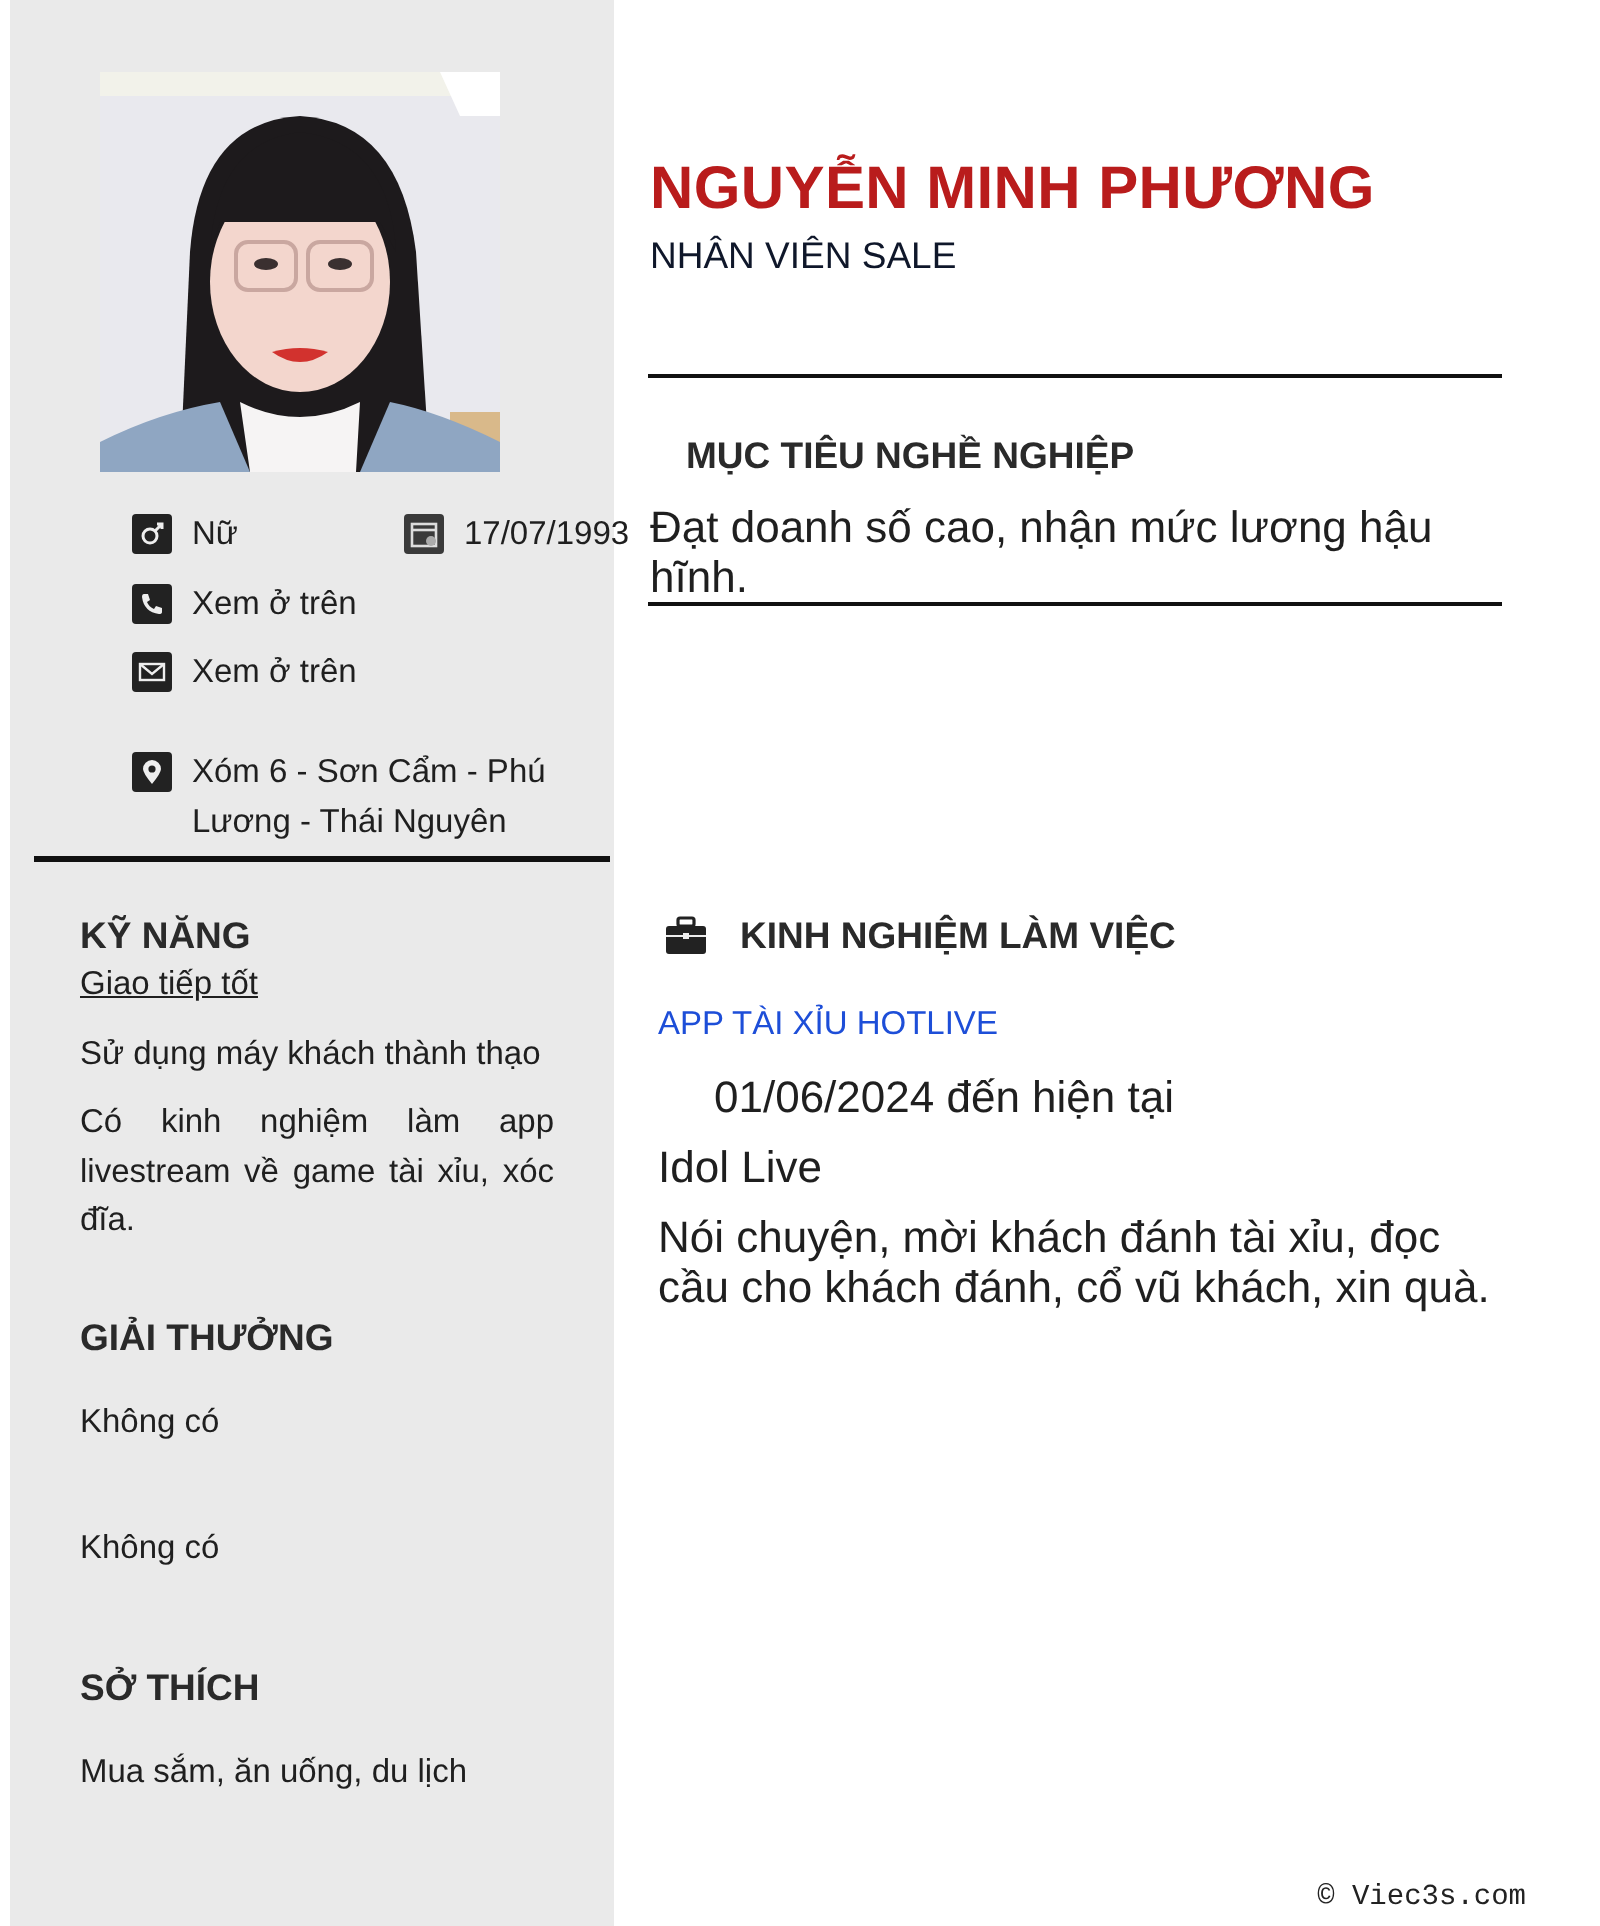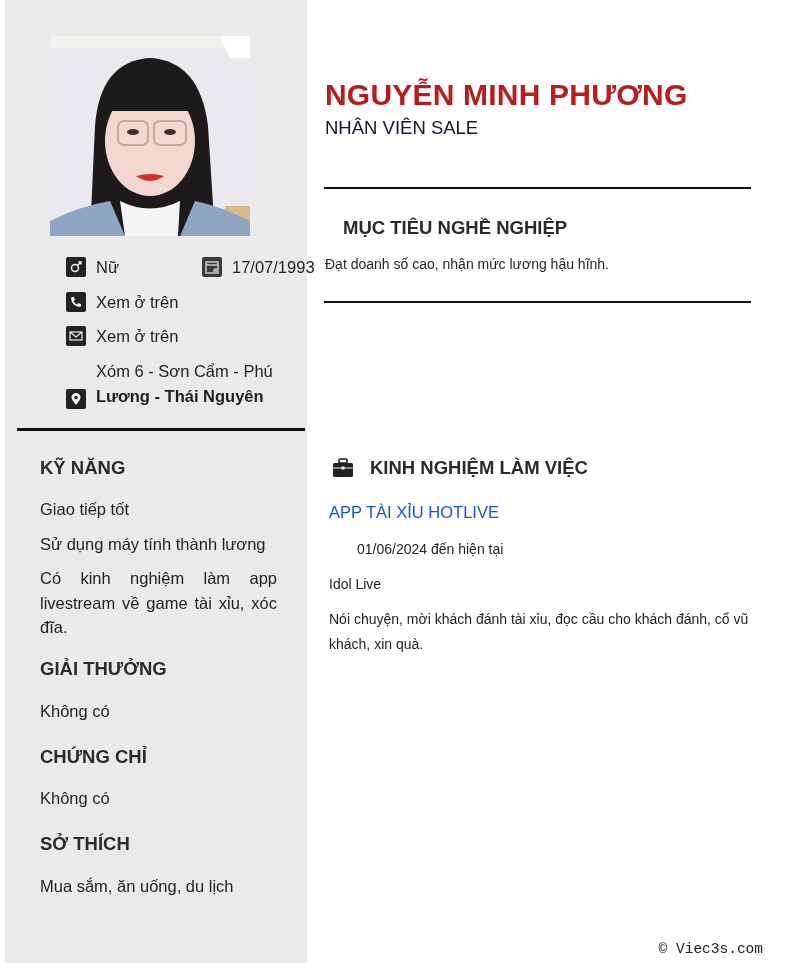--- a/index.html
+++ b/index.html
@@ -17,21 +17,21 @@
 
     .side-divider { position: absolute; left: 17px; top: 428px; width: 288px; height: 3px; background: #111; }
 
     .side-section { position: absolute; left: 40px; width: 237px; }
     .side-heading { font-weight: bold; font-size: 18.5px; color: #2a2a2a; line-height: 24px; }
     .side-item { font-size: 16.5px; line-height: 24.5px; color: #1f1f1f; text-align: justify; }
     .name { position: absolute; left: 325px; top: 78px; font-size: 30px; font-weight: bold; color: #b91c1c; letter-spacing: 0.2px; white-space: nowrap; }
     .job-title { position: absolute; left: 325px; top: 117px; font-size: 18.5px; color: #0f172a; }
     .main-divider { position: absolute; left: 324px; width: 427px; height: 2px; background: #111; }
     .main-heading { position: absolute; font-weight: bold; font-size: 18.5px; color: #2a2a2a; white-space: nowrap; }
-    .main-text { position: absolute; font-size: 14px; line-height: 24.5px; color: #1f1f1f; }
+    .main-text { position: absolute; font-size: 22px; line-height: 24.5px; color: #1f1f1f; }
 
     .briefcase { position: absolute; left: 332px; top: 458px; width: 22px; height: 20px; }
     .footer { position: absolute; right: 37px; top: 941px; font-family: "Liberation Mono", "DejaVu Sans Mono", monospace; font-size: 14.5px; color: #222; }
   </style>
 </head>
 <body>
 
 <div class="sidebar"></div>
 
 <div class="photo">
@@ -83,49 +83,48 @@
 </div>
 <div class="contact-row" style="left:22px; top:324px;">
   <span class="icon-box">
     <svg viewBox="0 0 16 16">
         <rect x="2" y="4" width="12" height="8" fill="none" stroke="#eee" stroke-width="1.2"></rect>
         <path d="M2 4 L8 9 L14 4" stroke="#eee" stroke-width="1.2" fill="none"></path>
       </svg>
   </span>
   <span>Xem ở trên</span>
 </div>
-<div class="contact-row" style="left:22px; top:359px;align-items:flex-end;">
+<div class="contact-row" style="left:22px; top:374px;">
   <span class="icon-box">
     <svg viewBox="0 0 16 16">
         <path d="M8 14 Q3.5 8.5 3.5 6.5 A4.5 4.5 0 0 1 12.5 6.5 Q12.5 8.5 8 14 Z" fill="#eee"></path>
         <circle cx="8" cy="6.5" r="1.8" fill="#222"></circle>
       </svg>
   </span>
   <span>
     <span style="display:block;">Xóm 6 - Sơn Cẩm - Phú</span>
-    <span style="display:block;font-weight:bold;">Lương - Thái Nguyên</span>
+    <span style="display:block;">Lương - Thái Nguyên</span>
   </span>
 </div>
 
 <div class="side-divider"></div>
 
 <div class="side-section" style="top:456px;">
   <div class="side-heading">KỸ NĂNG</div>
-  <div class="side-item" style="margin-top:17px;">Giao tiếp tốt</div>
-  <div class="side-item" style="margin-top:10px;">Sử dụng máy tính thành lương</div>
+  <div class="side-item" style="text-decoration:underline;">Giao tiếp tốt</div>
+  <div class="side-item" style="margin-top:10px;">Sử dụng máy khách thành thạo</div>
   <div class="side-item" style="margin-top:10px; text-align-last:left;">Có kinh nghiệm làm app livestream về game tài xỉu, xóc đĩa.</div>
 </div>
 
 <div class="side-section" style="top:657px;">
   <div class="side-heading">GIẢI THƯỞNG</div>
   <div class="side-item" style="margin-top:18px;">Không có</div>
 </div>
 
 <div class="side-section" style="top:745px;">
-  <div class="side-heading">CHỨNG CHỈ</div>
   <div class="side-item" style="margin-top:17px;">Không có</div>
 </div>
 
 <div class="side-section" style="top:832px;">
   <div class="side-heading">SỞ THÍCH</div>
   <div class="side-item" style="margin-top:18px;">Mua sắm, ăn uống, du lịch</div>
 </div>
 
 <div class="name">NGUYỄN MINH PHƯƠNG</div>
 <div class="job-title">NHÂN VIÊN SALE</div>

